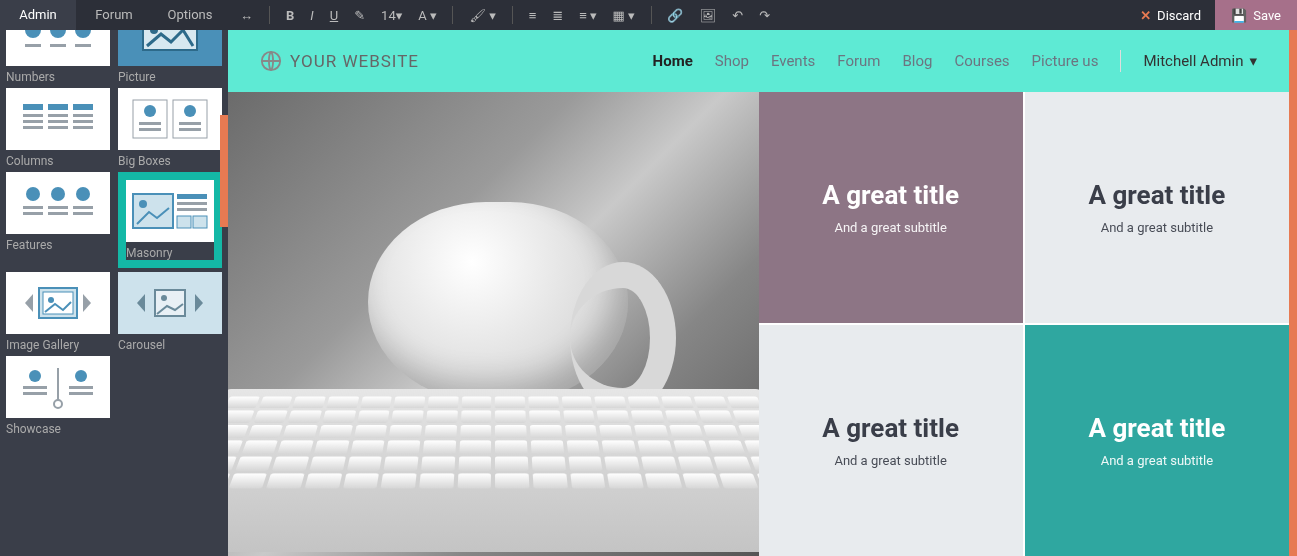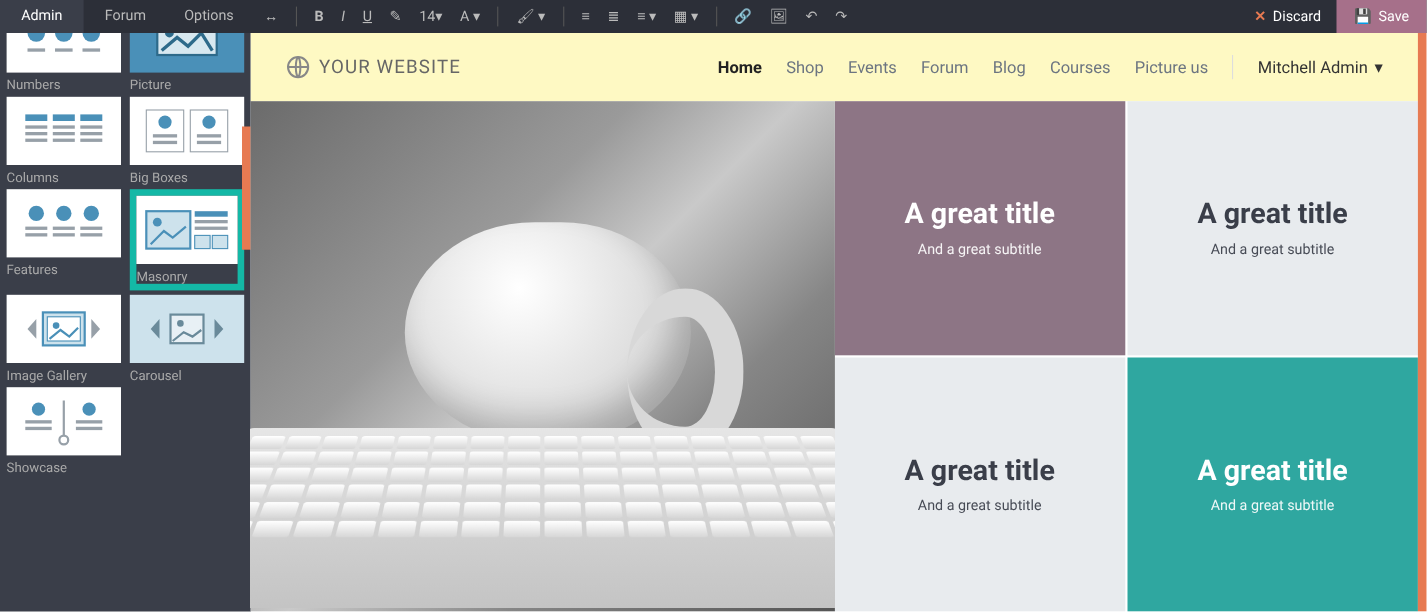--- a/index.html
+++ b/index.html
@@ -15,25 +15,25 @@
 .btn-discard{background:transparent;color:#fff;padding:0 14px;display:flex;align-items:center;gap:6px;cursor:pointer}
 .btn-discard .x{color:#e77a52;font-weight:bold}
 .btn-save{background:#a6708a;color:#fff;padding:0 16px;display:flex;align-items:center;gap:6px;cursor:pointer}
 
 .sidebar{position:absolute;left:0;top:30px;width:228px;height:554px;background:#3a3e49;overflow:hidden;color:#aaa;font-size:12px}
 .sidebar-inner{position:absolute;top:-30px;left:0;right:0}
 .blocks-grid{display:grid;grid-template-columns:1fr 1fr;gap:4px 8px;padding:4px 6px}
 .block{cursor:pointer}
 .block-thumb{background:#fff;height:62px;display:flex;align-items:center;justify-content:center}
 .block-label{margin-top:4px;font-size:12px;color:#aaa}
-.block.highlight{border:6px solid #14b8a6}
+.block.highlight{border:8px solid #14b8a6}
 .scroll-indicator{position:absolute;right:0;top:85px;width:8px;height:112px;background:#e77a52}
 
 .canvas{position:absolute;left:228px;top:30px;right:8px;bottom:0;background:#fff}
-.site-header{height:62px;background:#fef9c3;display:flex;align-items:center;padding:0 32px}
+.site-header{height:62px;background:#5eead4;display:flex;align-items:center;padding:0 32px}
 .logo{display:flex;align-items:center;gap:8px;color:#666;font-size:17px;letter-spacing:1px}
 .nav{margin-left:auto;display:flex;align-items:center;gap:22px;font-size:15px}
 .nav a{color:#6c7581;text-decoration:none;cursor:pointer}
 .nav a.active{color:#222;font-weight:700}
 .nav .divider{width:1px;height:22px;background:#ddd}
 .nav .user{color:#333;display:flex;align-items:center;gap:6px}
 
 .masonry{display:flex;height:464px}
 .big-img{flex:1 1 50%;background:linear-gradient(135deg,#6b6b6b 0,#9a9a9a 35%,#c9c9c9 50%,#868686 70%,#555 100%);position:relative;overflow:hidden}
 .mug{position:absolute;left:140px;top:110px;width:260px;height:200px;border-radius:50%/55%;background:radial-gradient(circle at 40% 30%,#fff,#dcdcdc 60%,#bfbfbf);box-shadow:inset -12px -20px 30px rgba(0,0,0,.2)}

